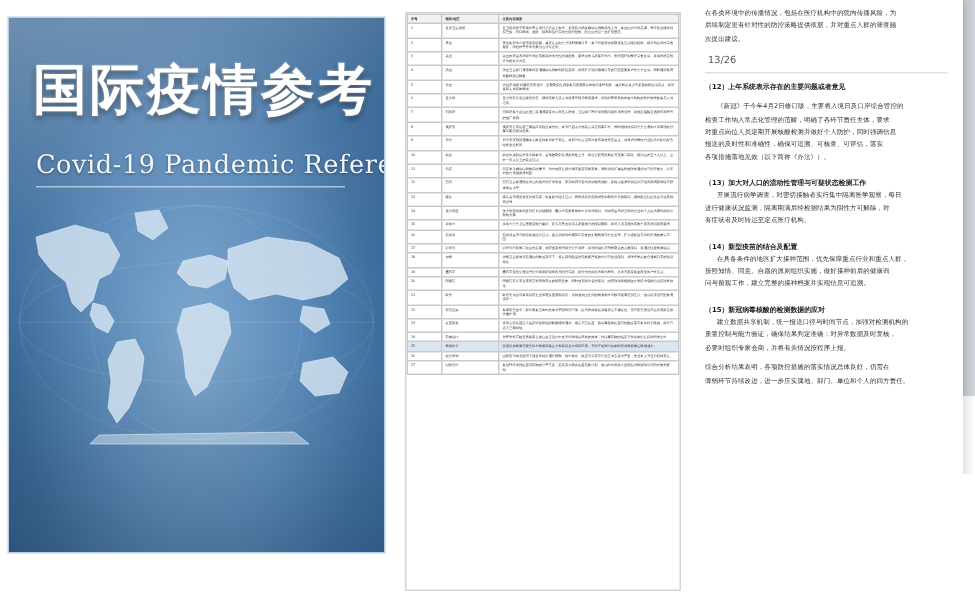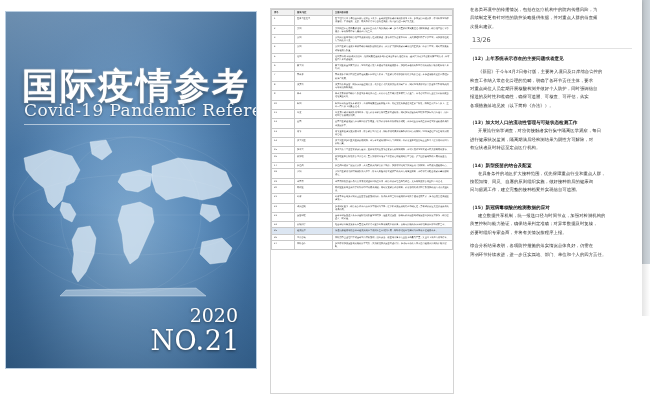--- a/index.html
+++ b/index.html
@@ -47,21 +47,21 @@
     position: absolute;
     inset: 0;
     background:
       linear-gradient(160deg, rgba(255,255,255,0.30) 0%, rgba(255,255,255,0.05) 32%, rgba(255,255,255,0) 55%),
       linear-gradient(15deg, rgba(0,0,0,0.18) 0%, rgba(0,0,0,0) 45%);
     pointer-events: none;
   }
   .cover-title {
     position: absolute;
     left: 16px;
-    top: 50px;
+    top: 24px;
     font-family: "DejaVu Serif", serif;
     font-weight: bold;
     font-size: 36px;
     letter-spacing: 2px;
     color: #ffffff;
     text-shadow: 0 2px 4px rgba(0,0,0,0.45), 0 0 2px rgba(255,255,255,0.6);
     white-space: nowrap;
   }
   .cover-subtitle {
     position: absolute;
@@ -269,22 +269,20 @@
             <ellipse cx="125" cy="85" rx="118" ry="40"></ellipse>
             <ellipse cx="125" cy="85" rx="70" ry="78"></ellipse>
             <line x1="7" y1="85" x2="243" y2="85"></line>
           </g>
         </svg>
       </div>
 
       <div class="cover-title">国际疫情参考</div>
       <div class="cover-subtitle">Covid-19 Pandemic Reference</div>
       <div class="cover-rule"></div>
-      <div class="cover-year">2020</div>
-      <div class="cover-issue">NO.21</div>
     </div>
   </div>
 
   <div class="table-panel">
     <div class="table-page">
       <table class="tbl">
         <tbody>
             <tr class="hdr">
               <td class="c0">序号</td>
               <td class="c1">国家/地区</td>

